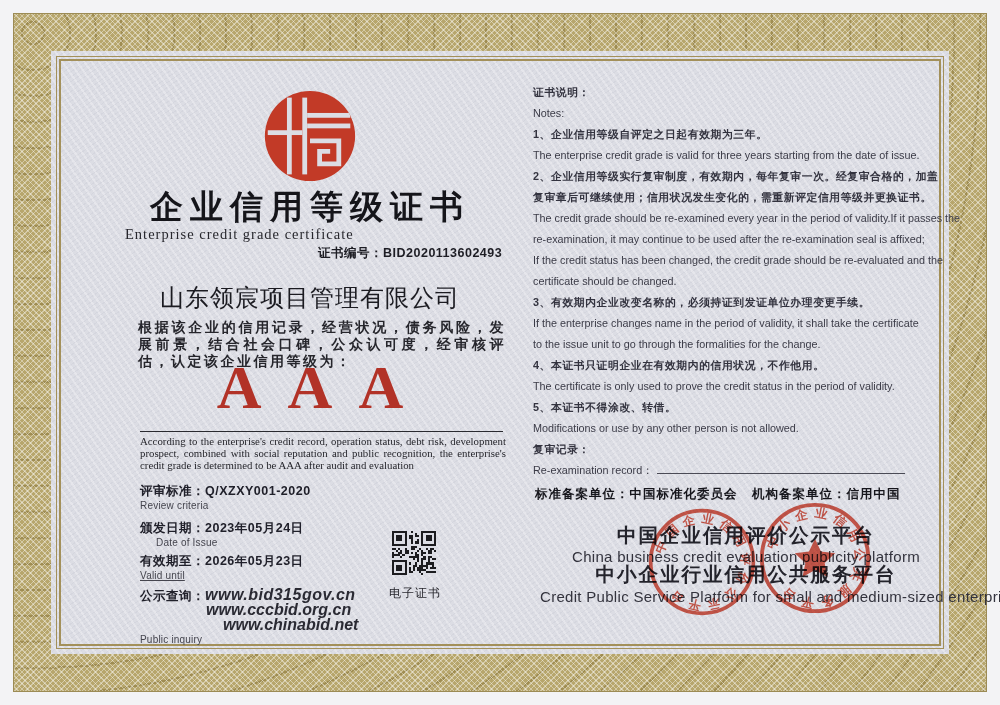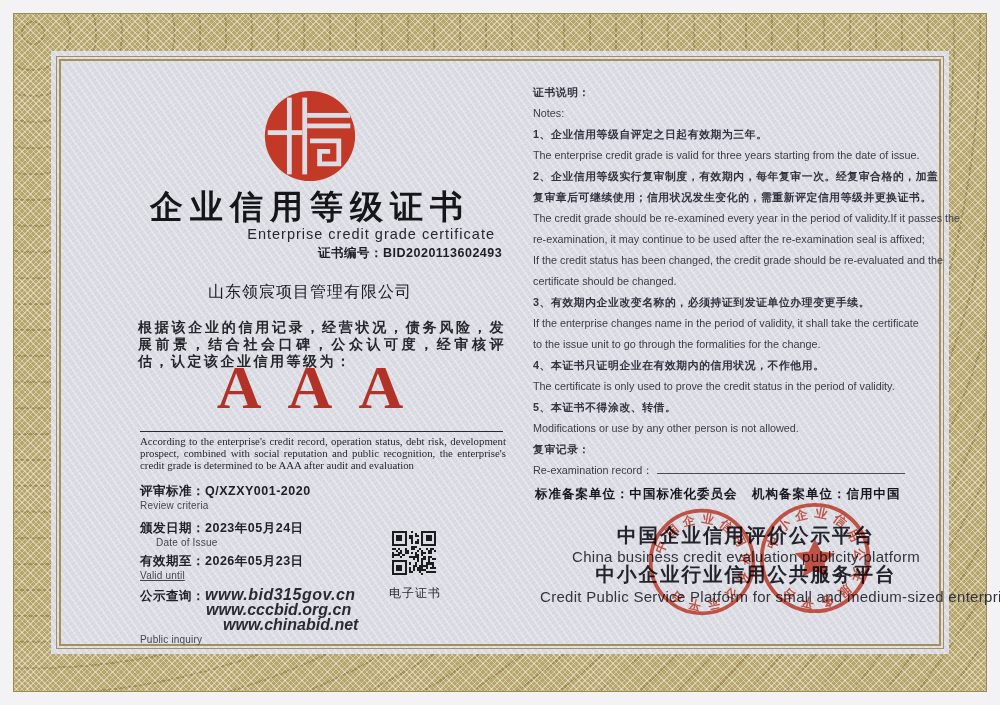--- a/index.html
+++ b/index.html
@@ -18,27 +18,27 @@
       repeating-linear-gradient(-35deg, rgba(150,152,172,.10) 0 1px, transparent 1px 4px);}
   .thinframe{position:absolute;inset:56px;border:1px solid #a3905a;pointer-events:none;}
   .thinframe::after{content:"";position:absolute;inset:2px;border:2px solid #a3905a;}
   .sheet{position:absolute;inset:0;}
   .abs{position:absolute;}
   
   .logo{left:262px;top:88px;width:96px;height:96px;}
   .cert-title{left:125px;top:185px;width:370px;text-align:center;
     font-family:"Liberation Serif","DejaVu Serif",serif;font-weight:bold;
     font-size:33px;letter-spacing:7px;color:#15151a;white-space:nowrap;}
-  .cert-subtitle{left:125px;top:226px;width:370px;text-align:right;
-    font-family:Liberation Sans, sans-serif;
+  .cert-subtitle{left:125px;top:226px;width:370px;text-align:left;
+    font-family:Liberation Serif, serif;
     font-size:14.5px;letter-spacing:1px;color:#26262c;white-space:nowrap;}
   .cert-no{left:318px;top:245px;font-size:12.5px;font-weight:bold;color:#1d1d24;letter-spacing:.5px;}
   
   .company{left:125px;top:282px;width:370px;text-align:center;
-    font-size:16px;font-weight:500;letter-spacing:1px;color:#1b1b21;white-space:nowrap;}
+    font-size:24px;font-weight:500;letter-spacing:1px;color:#1b1b21;white-space:nowrap;}
   .statement-zh{left:138px;top:319px;width:368px;text-align:justify;
     font-size:14px;font-weight:600;letter-spacing:2.5px;line-height:17px;color:#26262c;}
   .grade{left:125px;top:352px;width:370px;text-align:center;
     font-family:"Liberation Serif","DejaVu Serif",serif;font-weight:bold;
     font-size:62px;letter-spacing:26px;color:#b23227;text-indent:26px;}
   .sep-line{left:140px;top:431px;width:363px;height:0;border-top:1.5px solid #2a2a30;}
   .statement-en{left:140px;top:436px;width:366px;text-align:justify;
     font-family:"Liberation Serif","DejaVu Serif",serif;
     font-size:10.8px;line-height:11.8px;color:#26262c;}
   .field{font-size:12.5px;font-weight:bold;color:#20202a;letter-spacing:.5px;white-space:nowrap;}

